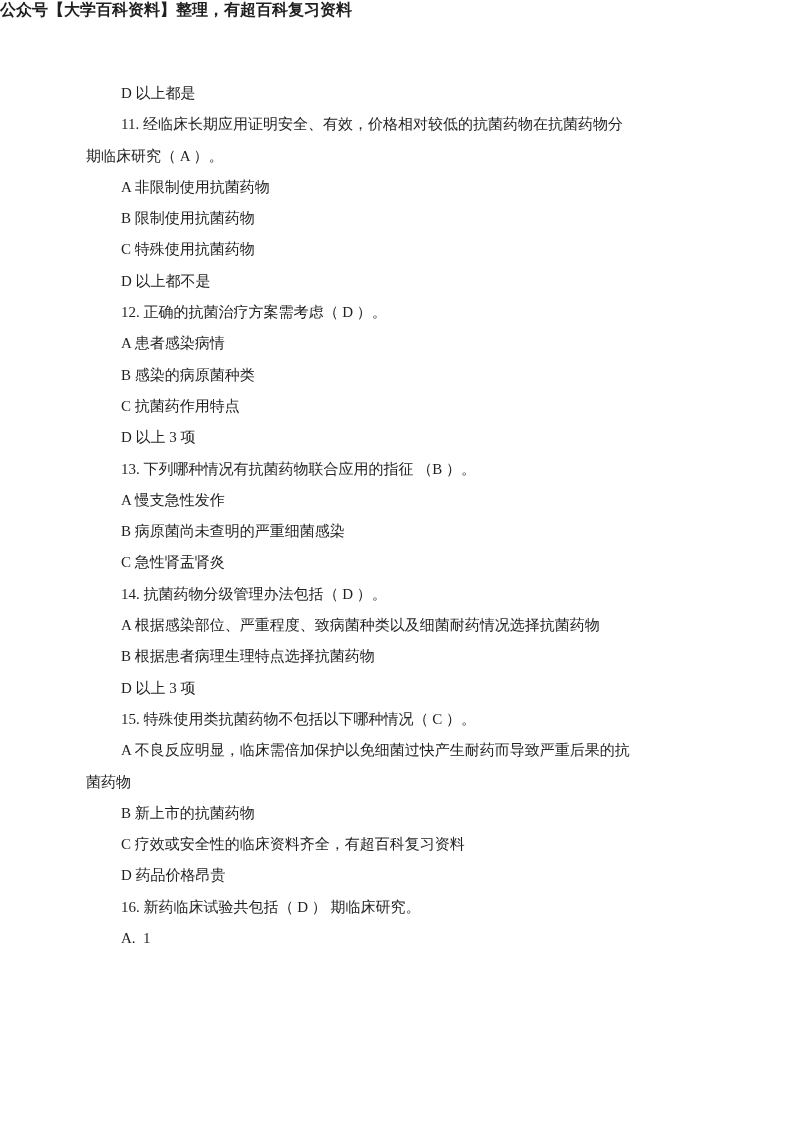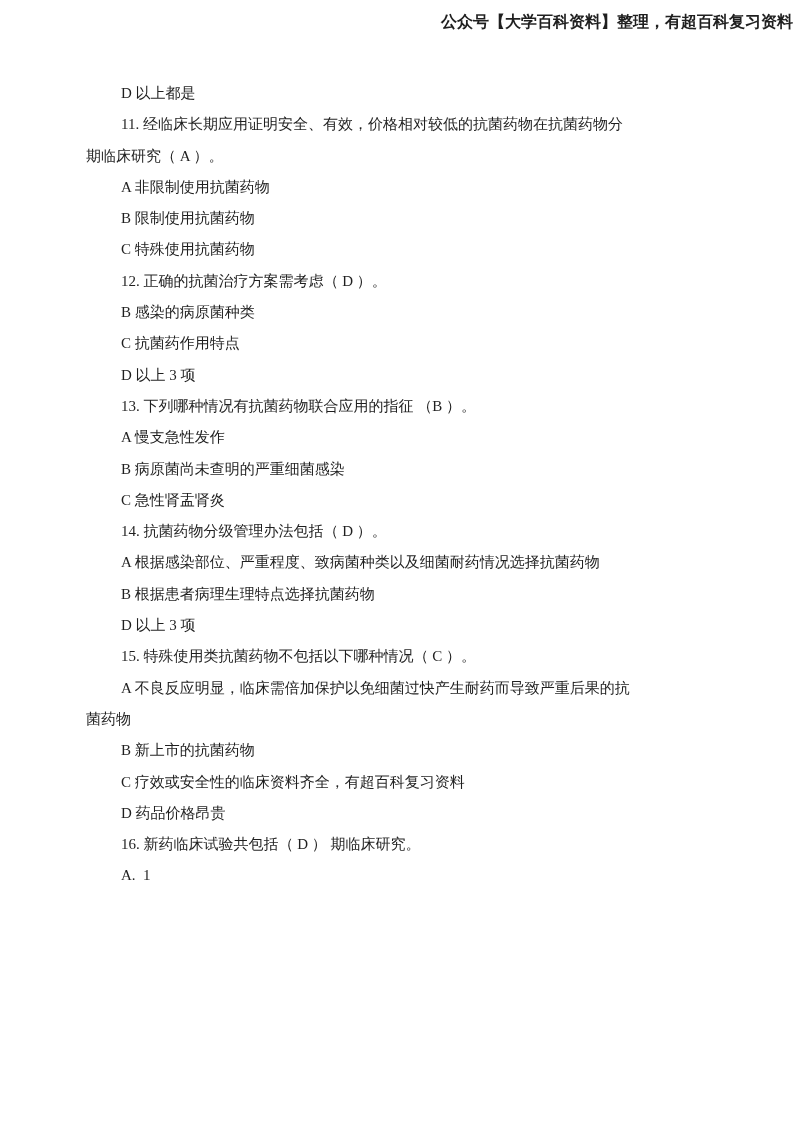--- a/index.html
+++ b/index.html
@@ -11,24 +11,24 @@
     position: relative;
     width: 793px;
     height: 1122px;
     background: #ffffff;
     overflow: hidden;
     color: #212121;
     font-family: "Liberation Serif", "DejaVu Serif", serif;
   }
   .page-header {
     position: absolute;
-    top: 12px;
+    top: 0;
     left: 0;
     width: 100%;
-    text-align: right;
+    text-align: left;
     font-size: 16px;
     font-weight: 700;
     color: #1f1f1f;
     white-space: pre;
   }
   .page-body {
     position: absolute;
     top: 78px;
     left: 86px;
     width: 640px;
@@ -49,21 +49,23 @@
 
 <div class="page">
   <div class="page-header">公众号【大学百科资料】整理，有超百科复习资料</div>
   <div class="page-body" id="body-lines">
       <div class="line indent">D 以上都是</div>
       <div class="line indent">11. 经临床长期应用证明安全、有效，价格相对较低的抗菌药物在抗菌药物分</div>
       <div class="line">期临床研究（ A ）。</div>
       <div class="line indent">A 非限制使用抗菌药物</div>
       <div class="line indent">B 限制使用抗菌药物</div>
       <div class="line indent">C 特殊使用抗菌药物</div>
+      <div class="line indent">D 以上都不是</div>
       <div class="line indent">12. 正确的抗菌治疗方案需考虑（ D ）。</div>
+      <div class="line indent">A 患者感染病情</div>
       <div class="line indent">B 感染的病原菌种类</div>
       <div class="line indent">C 抗菌药作用特点</div>
       <div class="line indent">D 以上 3 项</div>
       <div class="line indent">13. 下列哪种情况有抗菌药物联合应用的指征 （B ）。</div>
       <div class="line indent">A 慢支急性发作</div>
       <div class="line indent">B 病原菌尚未查明的严重细菌感染</div>
       <div class="line indent">C 急性肾盂肾炎</div>
       <div class="line indent">14. 抗菌药物分级管理办法包括（ D ）。</div>
       <div class="line indent">A 根据感染部位、严重程度、致病菌种类以及细菌耐药情况选择抗菌药物</div>
       <div class="line indent">B 根据患者病理生理特点选择抗菌药物</div>

